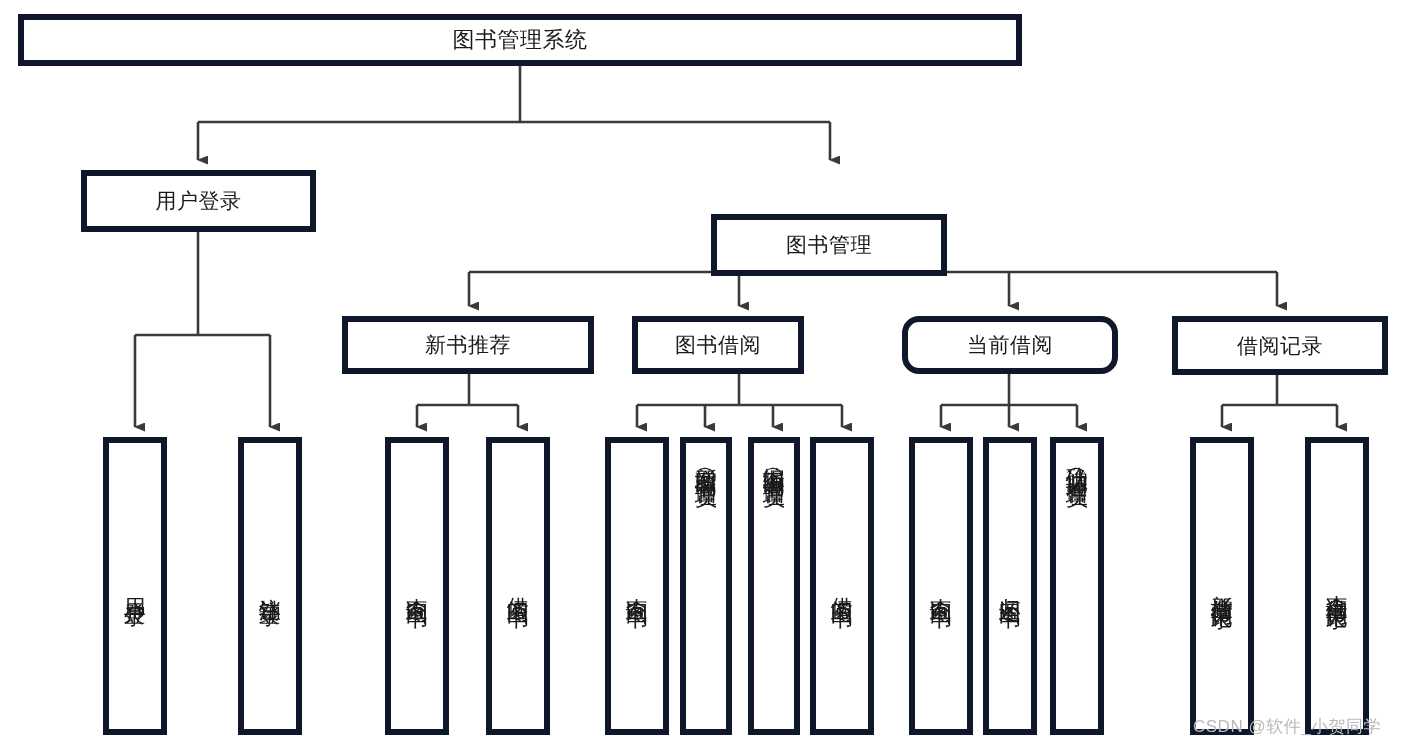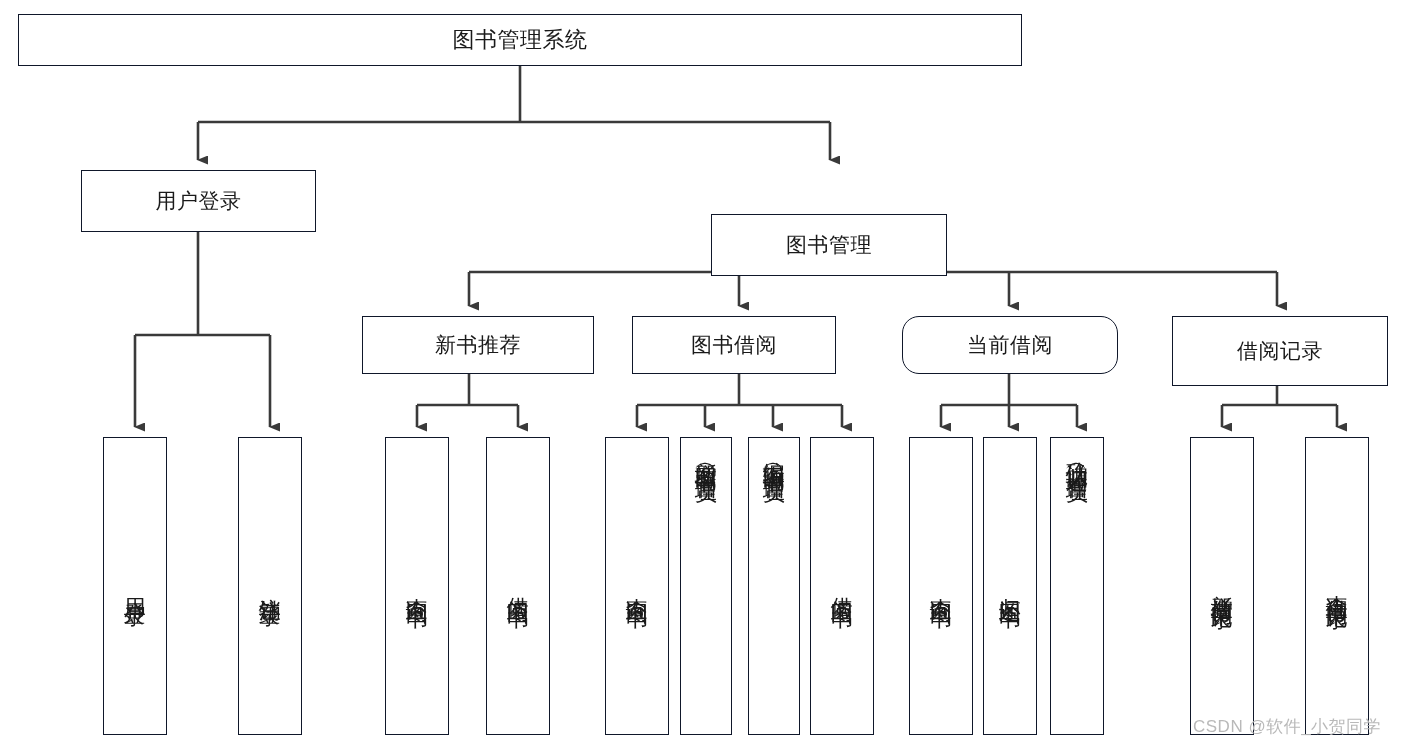--- a/index.html
+++ b/index.html
@@ -21,21 +21,21 @@
     position: absolute;
     left: 0;
     top: 0;
     width: 1405px;
     height: 747px;
     pointer-events: none;
   }
   .node {
     position: absolute;
     box-sizing: border-box;
-    border: 1px solid #0f172a;
+    border: 6px solid #0f172a;
     background: #ffffff;
     display: flex;
     align-items: center;
     justify-content: center;
     color: #1a1a1a;
   }
   .node-label {
     display: block;
     text-align: center;
     letter-spacing: 0.5px;
@@ -144,33 +144,33 @@
   </div>
 
   <div class="node horiz" style="left:81px; top:170px; width:235px; height:62px;">
     <span class="node-label">用户登录</span>
   </div>
 
   <div class="node horiz" style="left:711px; top:170px; width:236px; height:62px;margin-top:44px;">
     <span class="node-label">图书管理</span>
   </div>
 
-  <div class="node horiz" style="left:362px; top:316px; width:232px; height:58px;">
+  <div class="node horiz" style="left:342px; top:316px; width:252px; height:58px;">
     <span class="node-label">新书推荐</span>
   </div>
 
-  <div class="node horiz" style="left:632px; top:316px; width:204px; height:58px;">
+  <div class="node horiz" style="left:632px; top:316px; width:172px; height:58px;">
     <span class="node-label">图书借阅</span>
   </div>
 
   <div class="node horiz" style="left:902px; top:316px; width:216px; height:58px;border-radius:17px;">
     <span class="node-label">当前借阅</span>
   </div>
 
-  <div class="node horiz" style="left:1172px; top:316px; width:216px; height:70px;">
+  <div class="node horiz" style="left:1172px; top:316px; width:216px; height:59px;">
     <span class="node-label">借阅记录</span>
   </div>
 
   <div class="node vert" style="left:103px; top:437px; width:64px; height:298px;">
     <div class="vert-inner">
       <span class="node-label">用户登录</span>
     </div>
   </div>
 
   <div class="node vert" style="left:238px; top:437px; width:64px; height:298px;">

